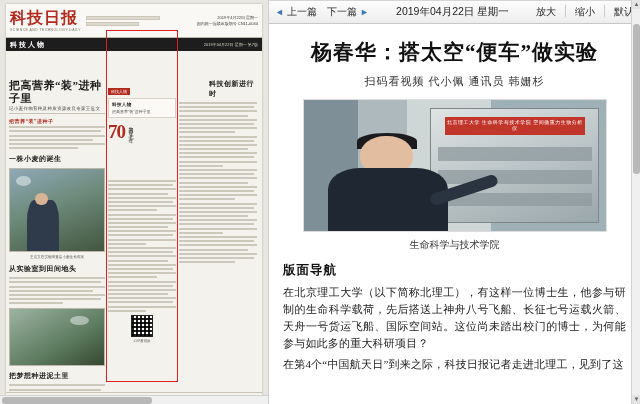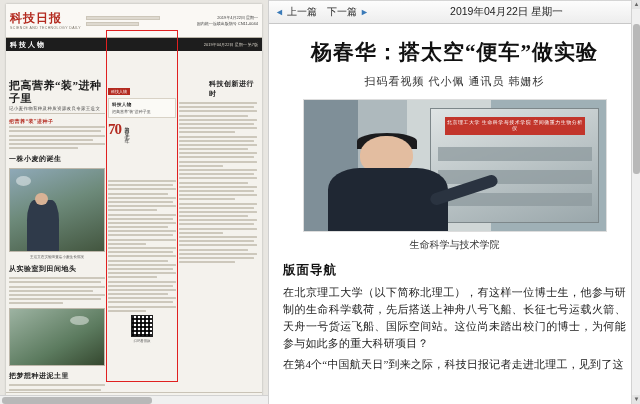--- a/index.html
+++ b/index.html
@@ -39,21 +39,21 @@
     border-bottom: 1px solid #b9b4a8;
     background: #faf8f4;
     display: flex;
     align-items: center;
     padding: 0 4px;
   }
   .np-logo {
     font-family: Liberation Sans, sans-serif;
     font-weight: bold;
     color: #b32a1f;
-    font-size: 12px;
+    font-size: 16px;
     letter-spacing: 1px;
     line-height: 1;
     white-space: nowrap;
   }
   .np-logo-sub {
     font-size: 3.5px;
     color: #7a7468;
     margin-top: 2px;
     letter-spacing: .4px;
   }
@@ -197,21 +197,21 @@
     background: #b32a1f;
     color: #fff;
     font-size: 4px;
     padding: 1px 3px;
     margin-bottom: 3px;
   }
   .np-bignum {
     font-family: "Liberation Serif", serif;
     font-weight: bold;
     color: #b32a1f;
-    font-size: 15px;
+    font-size: 19px;
     line-height: 1;
     text-align: center;
     letter-spacing: -1px;
   }
   .np-vtext {
     writing-mode: vertical-rl;
     font-size: 5px;
     color: #333;
     letter-spacing: 2px;
     height: 54px;
@@ -638,20 +638,27 @@
     <div class="toolbar">
       <span class="tb-btn">
         <span class="ar">◄</span>
         <span>上一篇</span>
       </span>
       <span class="tb-btn">
         <span>下一篇</span>
         <span class="ar">►</span>
       </span>
       <span class="tb-date">2019年04月22日 星期一</span>
+      <span class="tb-right">
+        <span class="tb-btn">放大</span>
+        <span class="tb-sep"></span>
+        <span class="tb-btn">缩小</span>
+        <span class="tb-sep"></span>
+        <span class="tb-btn">默认</span>
+      </span>
     </div>
 
     <div class="article">
       <div class="art-title">杨春华：搭太空“便车”做实验</div>
       <div class="art-byline">扫码看视频 代小佩 通讯员 韩姗杉</div>
 
       <div class="art-figure">
         <div class="fig-bg"></div>
         <div class="fig-rack">
           <div class="band" style="top:34%;"></div>

